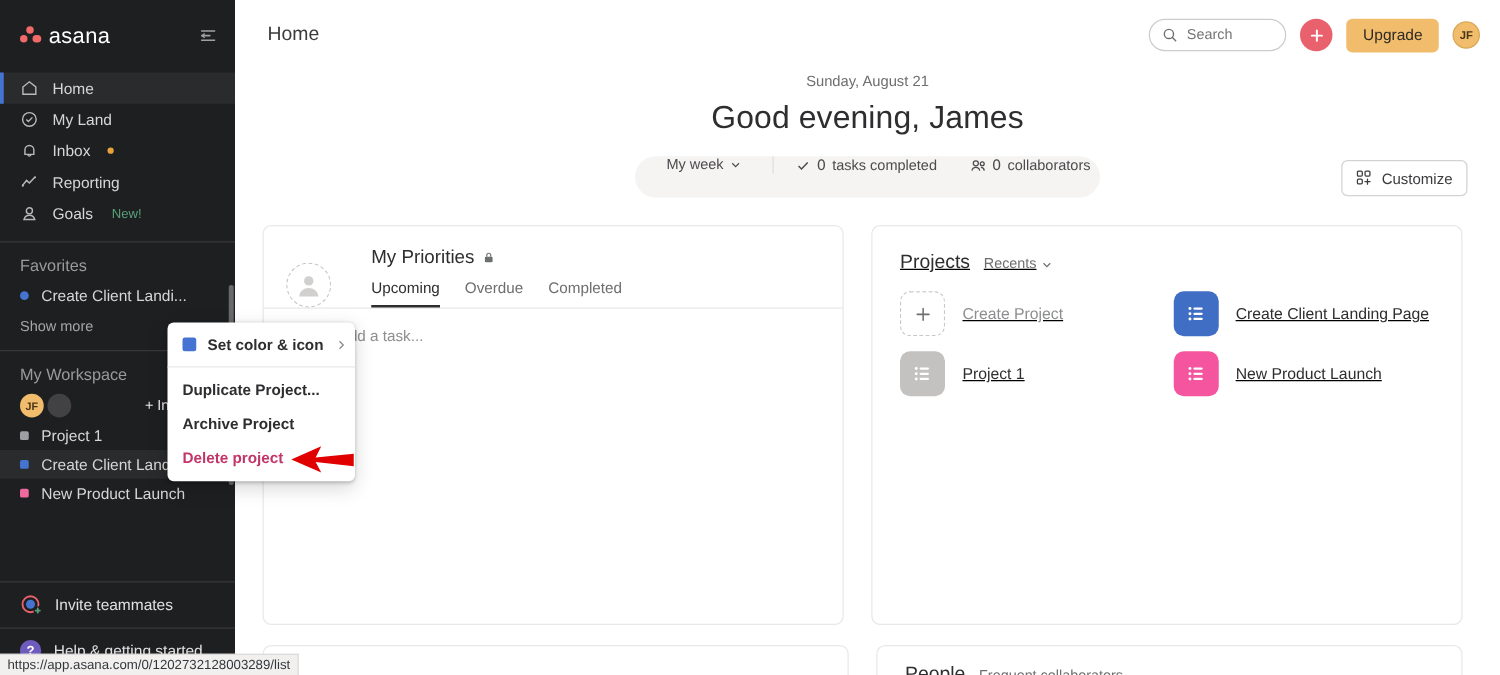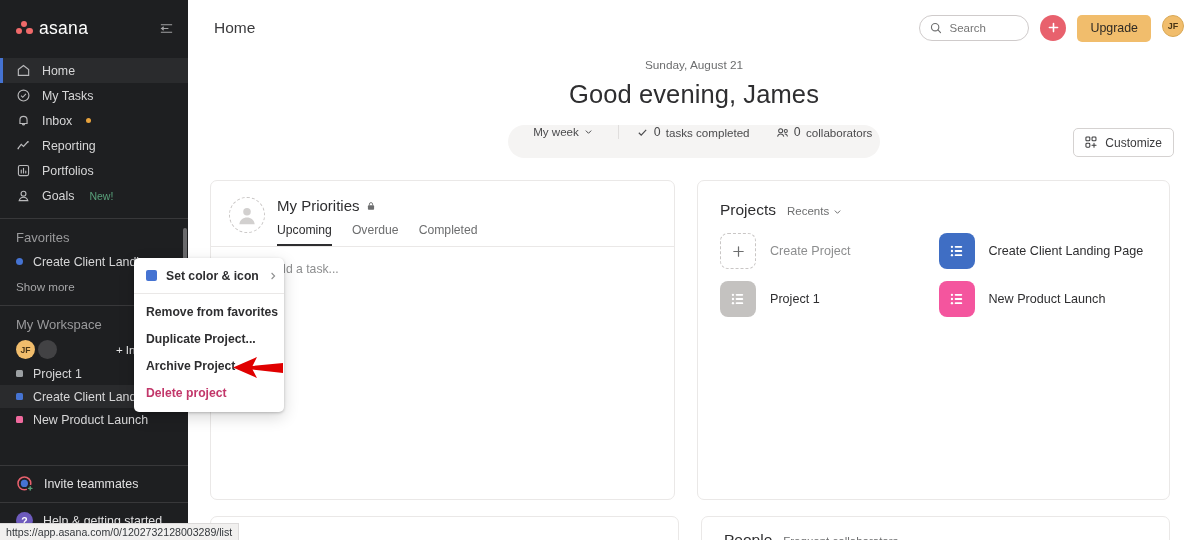--- a/index.html
+++ b/index.html
@@ -97,21 +97,21 @@
     background: #6a6a6c; border-radius: 2px;
   }
 
   
   .main { flex: 1; height: 540px; background: #fff; position: relative; overflow: hidden; }
   .topbar {
     height: 56px; display: flex; align-items: center;
     padding: 0 16px 0 26px; gap: 12px;
   }
   .page-title { font-size: 15.5px; color: #3b3b3d; }
-  .topbar-right { margin-left: auto; display: flex; align-items: flex-start; gap: 11px; }
+  .topbar-right { margin-left: auto; display: flex; align-items: center; gap: 11px; }
   .search-box {
     width: 110px; height: 26px; border: 1px solid #cfcbcb; border-radius: 14px;
     display: flex; align-items: center; gap: 7px; padding: 0 10px; cursor: text;
   }
   .search-box input {
     border: none; outline: none; font-size: 11.5px; color: #6d6e6f;
     font-family: "Liberation Sans", sans-serif; width: 100%; background: transparent;
   }
   .plus-btn {
     width: 26px; height: 26px; border-radius: 50%; background: #e8616d;
@@ -152,34 +152,34 @@
 
   .cards {
     position: absolute; left: 22px; right: 30px; top: 180px;
     display: flex; gap: 22px;
   }
   .card {
     flex: 1; background: #fff; border: 1px solid #eae8e7; border-radius: 7px;
     height: 320px; position: relative;
   }
   .card-priorities { padding: 16px 18px 0 18px; }
-  .pri-head { display: flex; align-items: flex-start; gap: 12px; }
+  .pri-head { display: flex; align-items: flex-end; gap: 32px; }
   .pri-avatar {
     width: 36px; height: 36px; border-radius: 50%;
     border: 1.5px dashed #c9c6c5; display: flex;
     align-items: center; justify-content: center; flex: 0 0 36px;
   }
   .pri-title { font-size: 15px; color: #2e2e30; display: flex; align-items: center; gap: 6px; }
   .pri-tabs { display: flex; gap: 20px; margin-top: 9px; }
   .pri-tab { font-size: 12.2px; color: #6d6e6f; padding-bottom: 7px; cursor: pointer; }
   .pri-tab.active { color: #2e2e30; border-bottom: 2px solid #2e2e30; }
   .pri-divider { height: 1px; background: #eae8e7; margin: 0 -18px; }
   .add-task { font-size: 12.2px; color: #8d8e8f; padding: 15px 2px; cursor: text; }
 
-  .card-projects { padding: 20px 22px 14px 22px; }
+  .card-projects { padding: 20px 22px 14px 22px; text-decoration: underline; }
   .proj-head { display: flex; align-items: baseline; gap: 11px; }
   .proj-h-title { font-size: 15.5px; color: #2e2e30; }
   .proj-h-sel {
     font-size: 11.5px; color: #6d6e6f; display: flex;
     align-items: center; gap: 4px; cursor: pointer;
   }
   .proj-grid {
     display: grid; grid-template-columns: 1fr 1fr;
     row-gap: 12px; column-gap: 10px; margin-top: 14px;
   }
@@ -263,50 +263,41 @@
         </span>
         <span>Home</span>
       </div>
       <div class="nav-item">
         <span class="ico">
           <svg width="15" height="15" viewBox="0 0 16 16" fill="none" stroke="currentColor" stroke-width="1.2">
               <circle cx="8" cy="8" r="5.8"></circle>
               <path d="M5.4 8.1l1.8 1.8 3.4-3.6"></path>
             </svg>
         </span>
-        <span>My Tasks</span>
+        <span>My Land</span>
       </div>
       <div class="nav-item">
         <span class="ico">
           <svg width="15" height="15" viewBox="0 0 16 16" fill="none" stroke="currentColor" stroke-width="1.2">
               <path d="M4.2 11.2V7.4a3.8 3.8 0 017.6 0v3.8z"></path>
               <path d="M6.7 11.8a1.4 1.4 0 002.6 0"></path>
             </svg>
         </span>
         <span>Inbox</span>
         <span class="dot-orange"></span>
       </div>
       <div class="nav-item">
         <span class="ico">
           <svg width="15" height="15" viewBox="0 0 16 16" fill="none" stroke="currentColor" stroke-width="1.3">
               <path d="M2.2 11l3.4-4.2 2.4 2.2 4.6-5"></path>
               <circle cx="2.4" cy="11.2" r=".9" fill="currentColor" stroke="none"></circle>
               <circle cx="12.8" cy="4" r=".9" fill="currentColor" stroke="none"></circle>
             </svg>
         </span>
         <span>Reporting</span>
-      </div>
-      <div class="nav-item">
-        <span class="ico">
-          <svg width="15" height="15" viewBox="0 0 16 16" fill="none" stroke="currentColor" stroke-width="1.2">
-              <rect x="2.6" y="2.6" width="10.8" height="10.8" rx="1.6"></rect>
-              <path d="M5.6 10.6V7.4M8 10.6V5.6M10.4 10.6V8.6" stroke-linecap="round"></path>
-            </svg>
-        </span>
-        <span>Portfolios</span>
       </div>
       <div class="nav-item">
         <span class="ico">
           <svg width="15" height="15" viewBox="0 0 16 16" fill="none" stroke="currentColor" stroke-width="1.2">
               <circle cx="8" cy="6" r="2.6"></circle>
               <path d="M3.4 13.4c.6-2.4 2.4-3.6 4.6-3.6s4 1.2 4.6 3.6z"></path>
             </svg>
         </span>
         <span>Goals</span>
         <span class="tag-new">New!</span>
@@ -571,23 +562,20 @@
       <span class="ctx-swatch" style="background:#4573d2"></span>
       <span>Set color &amp; icon</span>
       <span class="ctx-chevron">
         <svg width="10" height="10" viewBox="0 0 10 10" fill="none" stroke="#8d8e8f" stroke-width="1.1">
             <path d="M3.6 2l3 3-3 3"></path>
           </svg>
       </span>
     </div>
     <div class="ctx-sep"></div>
     <div class="ctx-item">
-      <span>Remove from favorites</span>
-    </div>
-    <div class="ctx-item">
       <span>Duplicate Project...</span>
     </div>
     <div class="ctx-item">
       <span>Archive Project</span>
     </div>
     <div class="ctx-item danger">
       <span>Delete project</span>
     </div>
   </div>
 

